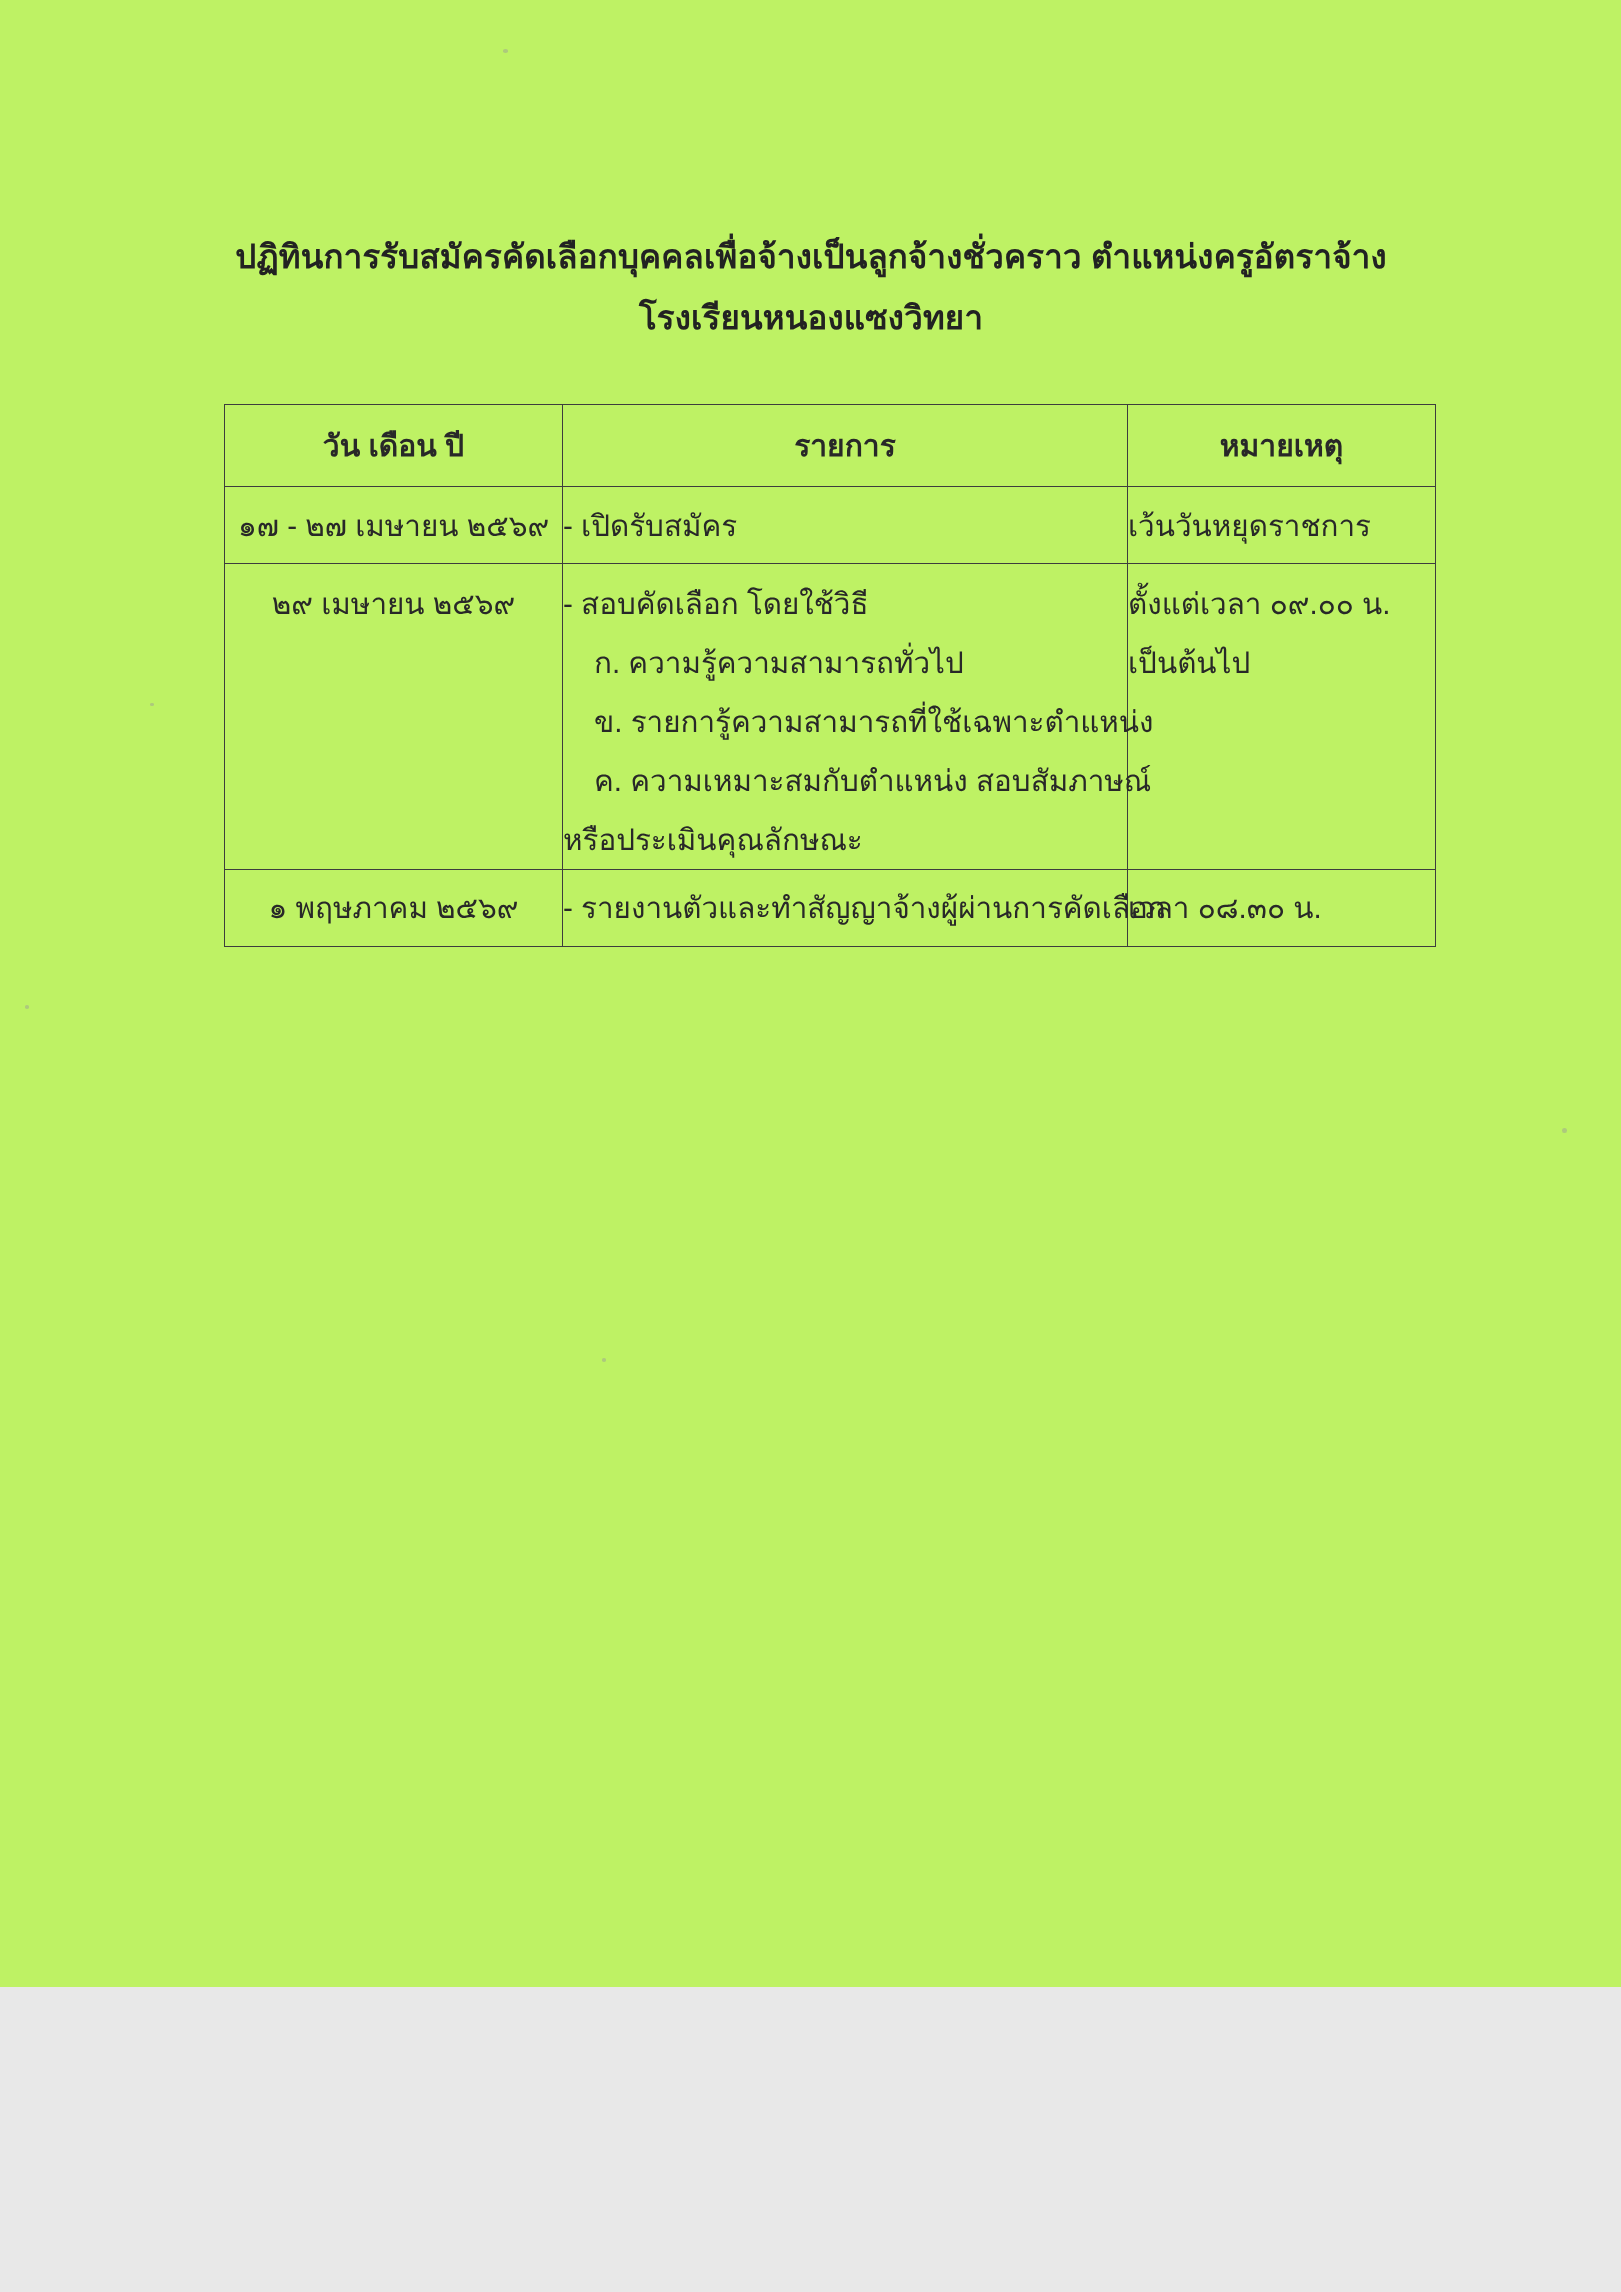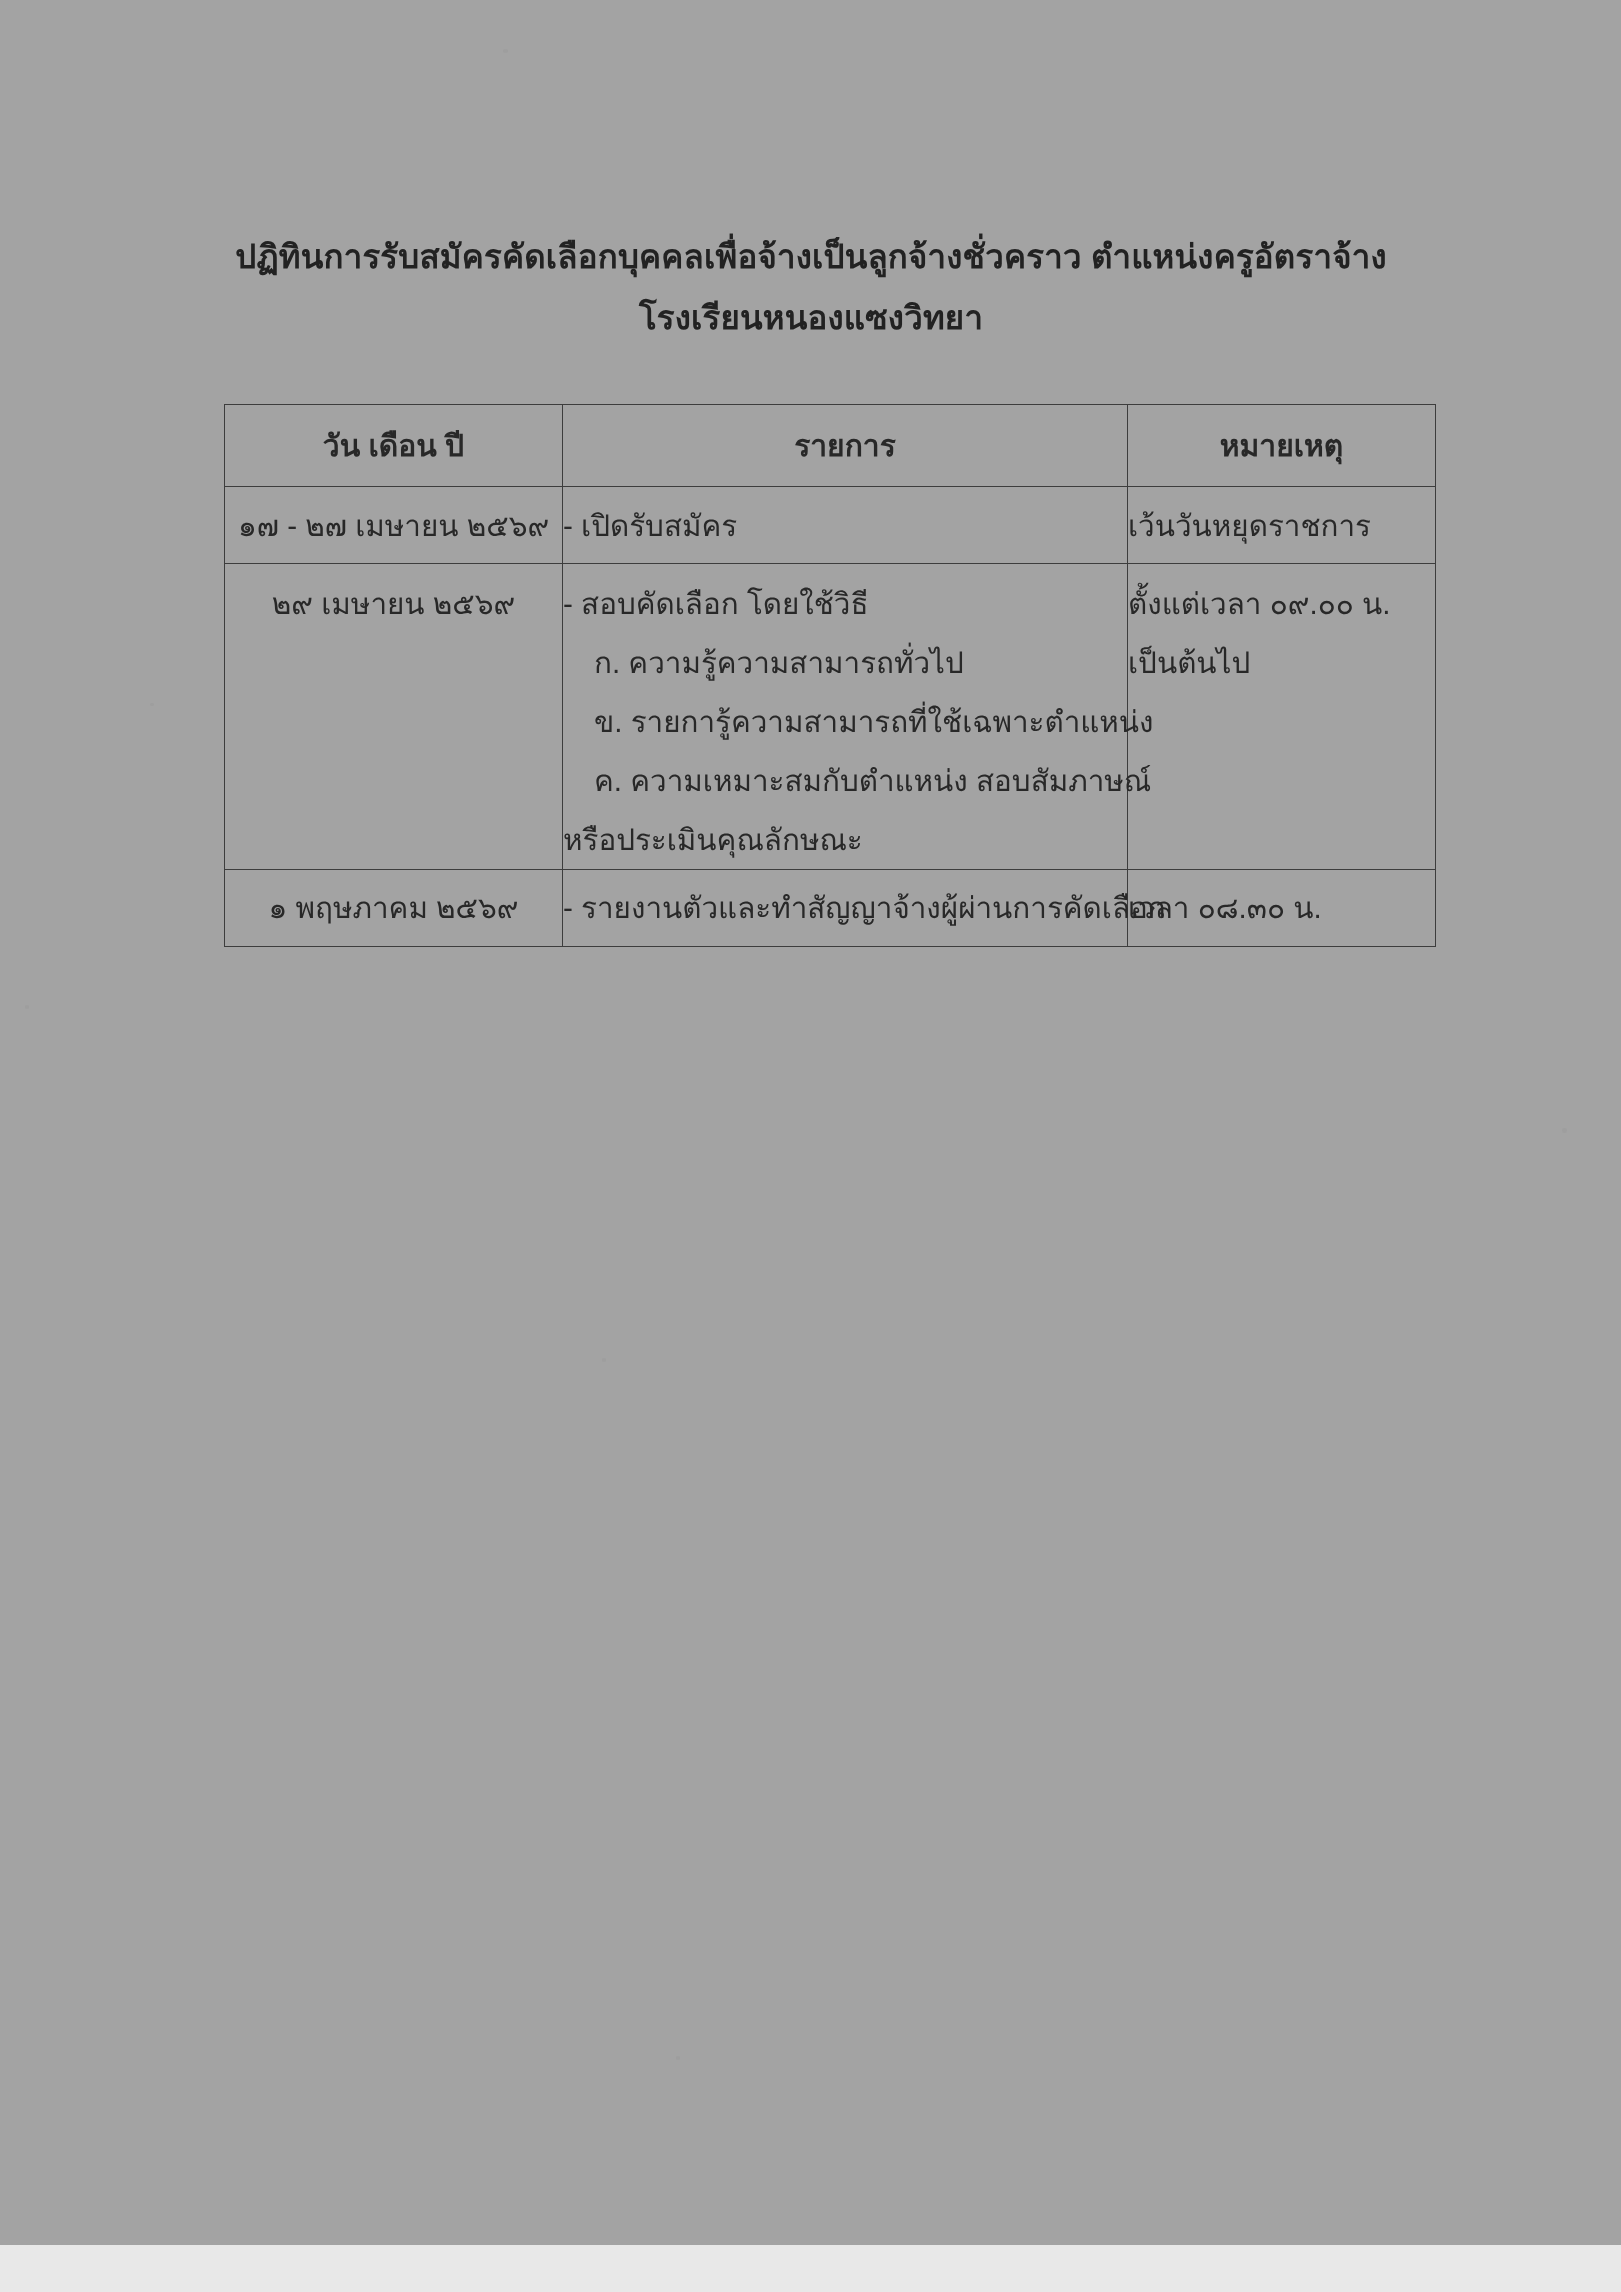--- a/index.html
+++ b/index.html
@@ -3,23 +3,23 @@
 <meta charset="utf-8">
 <style>
   html, body {
     margin: 0;
     padding: 0;
     background: #e8e8e8;
   }
   .page {
     position: relative;
     width: 1622px;
-    height: 2245px;
+    height: 1987px;
     margin: 0 auto;
-    background: #a3a3a3;
+    background: #bef264;
     overflow: hidden;
     font-family: "Liberation Sans", "DejaVu Sans", sans-serif;
     color: #2a2a2a;
   }
 
   
   .doc-title {
     position: absolute;
     top: 226px;
     left: 157px;

